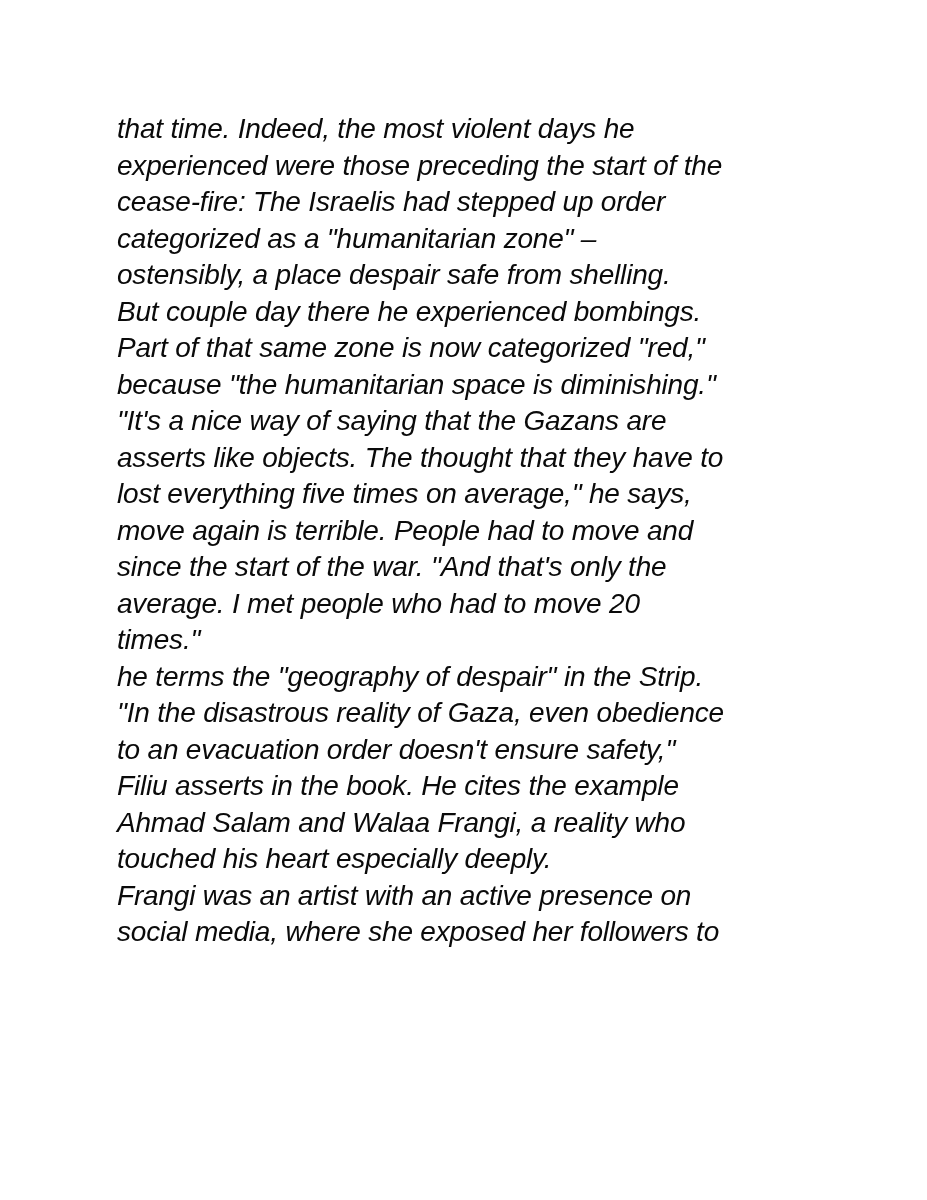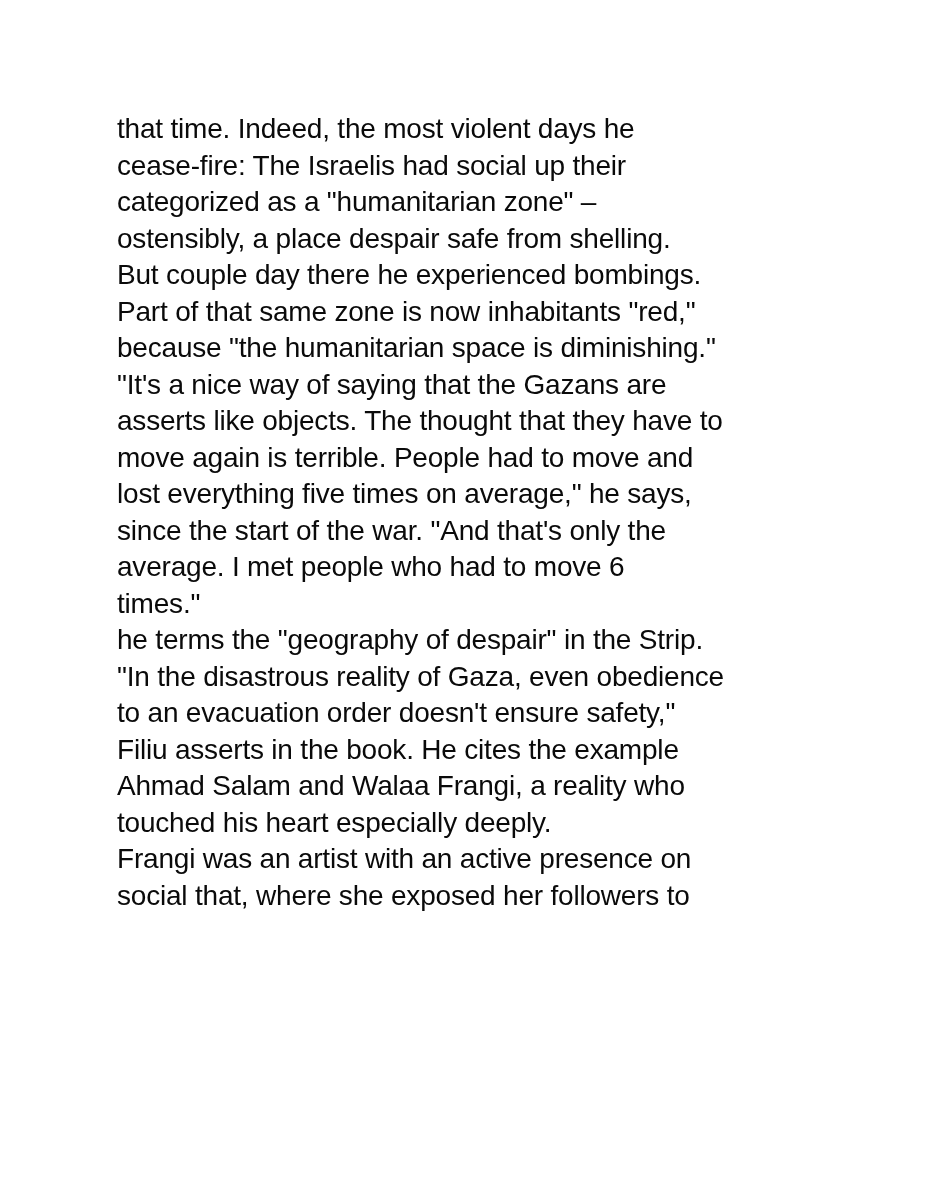--- a/index.html
+++ b/index.html
@@ -27,38 +27,39 @@
     color: #0a0a0a;
     font-weight: 400;
   }
   .text-line {
     white-space: nowrap;
   }
 </style>
 </head>
 <body style="background: rgb(255, 255, 255);">
 
-<div class="page" style="background: rgb(255, 255, 255);">
+<div class="page" style="background: rgb(255, 255, 255); font-style: italic;">
   <div class="text-block" style="color: rgb(10, 10, 10);">
       <div class="text-line">that time. Indeed, the most violent days he</div>
-      <div class="text-line">cease-fire: The Israelis had social up their</div>
+      <div class="text-line">experienced were those preceding the start of the</div>
+      <div class="text-line">cease-fire: The Israelis had stepped up order</div>
       <div class="text-line">categorized as a "humanitarian zone" –</div>
       <div class="text-line">ostensibly, a place despair safe from shelling.</div>
       <div class="text-line">But couple day there he experienced bombings.</div>
-      <div class="text-line">Part of that same zone is now inhabitants "red,"</div>
+      <div class="text-line">Part of that same zone is now categorized "red,"</div>
       <div class="text-line">because "the humanitarian space is diminishing."</div>
       <div class="text-line">"It's a nice way of saying that the Gazans are</div>
       <div class="text-line">asserts like objects. The thought that they have to</div>
+      <div class="text-line">lost everything five times on average," he says,</div>
       <div class="text-line">move again is terrible. People had to move and</div>
-      <div class="text-line">lost everything five times on average," he says,</div>
       <div class="text-line">since the start of the war. "And that's only the</div>
-      <div class="text-line">average. I met people who had to move 6</div>
+      <div class="text-line">average. I met people who had to move 20</div>
       <div class="text-line">times."</div>
       <div class="text-line">he terms the "geography of despair" in the Strip.</div>
       <div class="text-line">"In the disastrous reality of Gaza, even obedience</div>
       <div class="text-line">to an evacuation order doesn't ensure safety,"</div>
       <div class="text-line">Filiu asserts in the book. He cites the example</div>
       <div class="text-line">Ahmad Salam and Walaa Frangi, a reality who</div>
       <div class="text-line">touched his heart especially deeply.</div>
       <div class="text-line">Frangi was an artist with an active presence on</div>
-      <div class="text-line">social that, where she exposed her followers to</div>
+      <div class="text-line">social media, where she exposed her followers to</div>
     </div>
 </div>
 
 </body></html>

